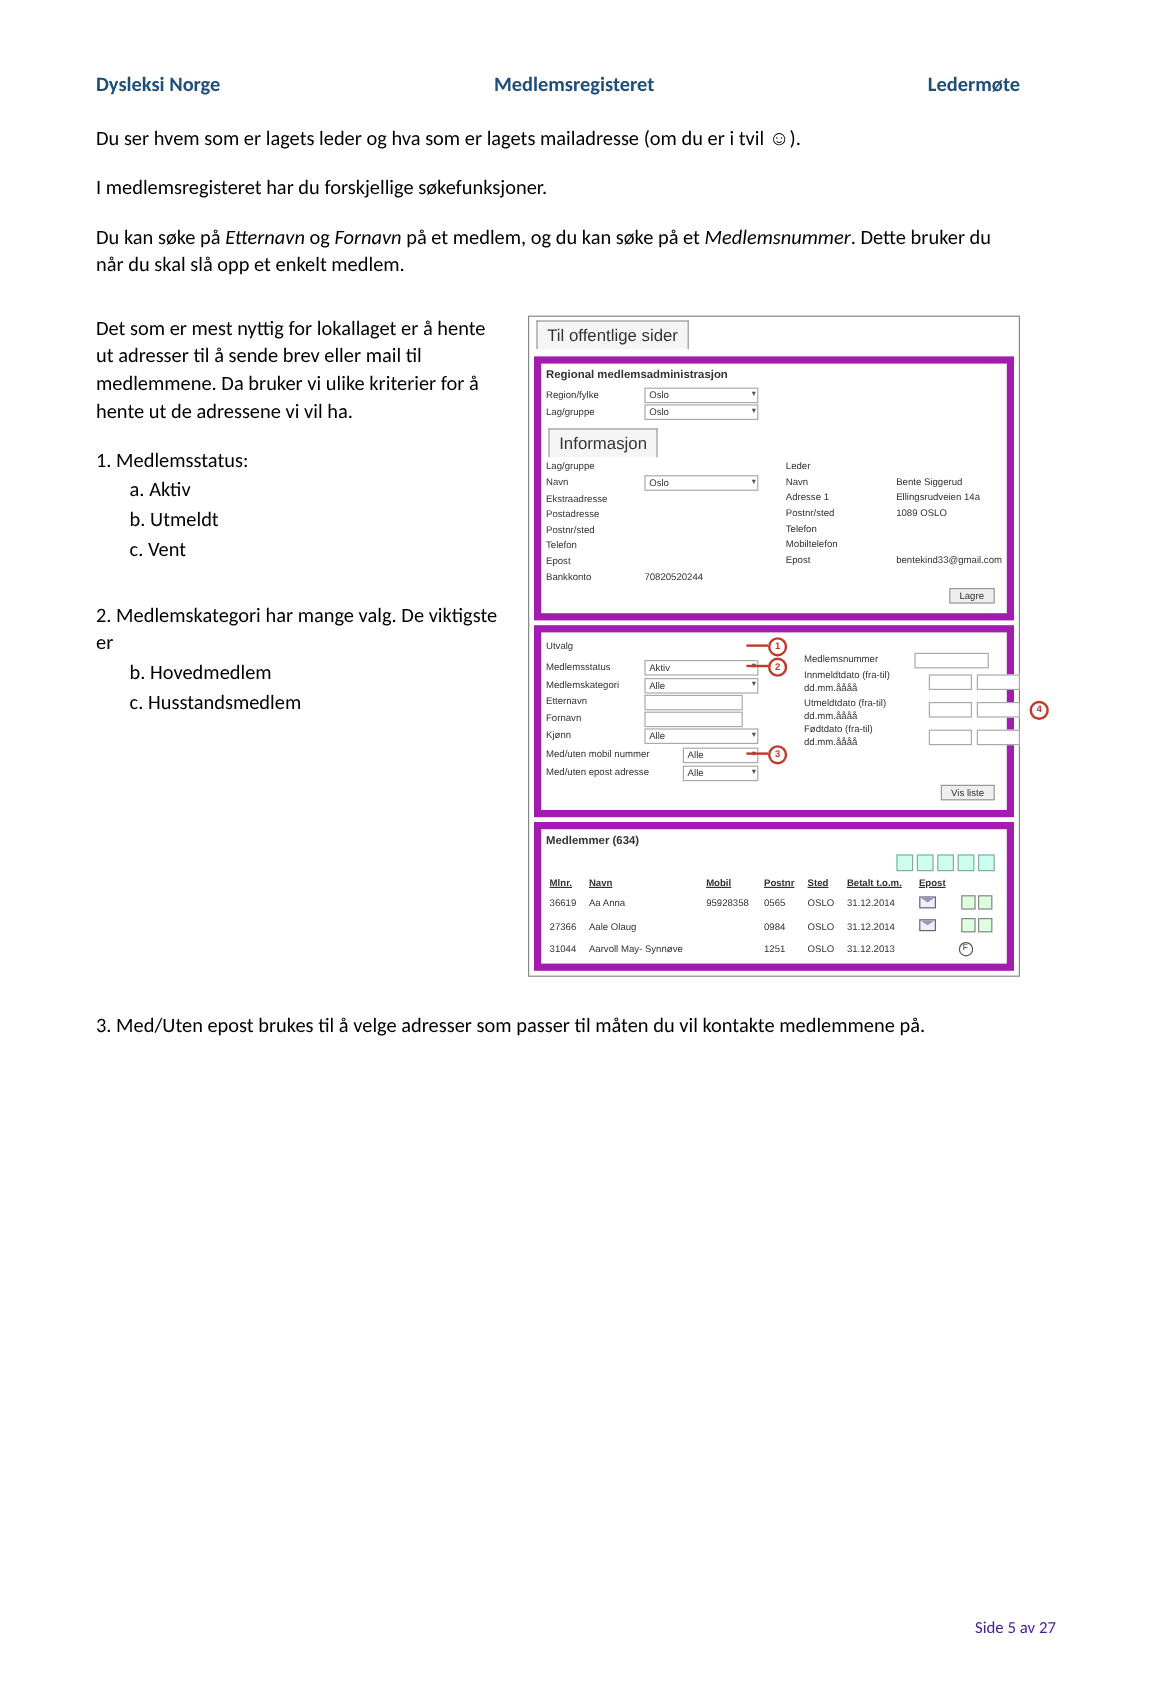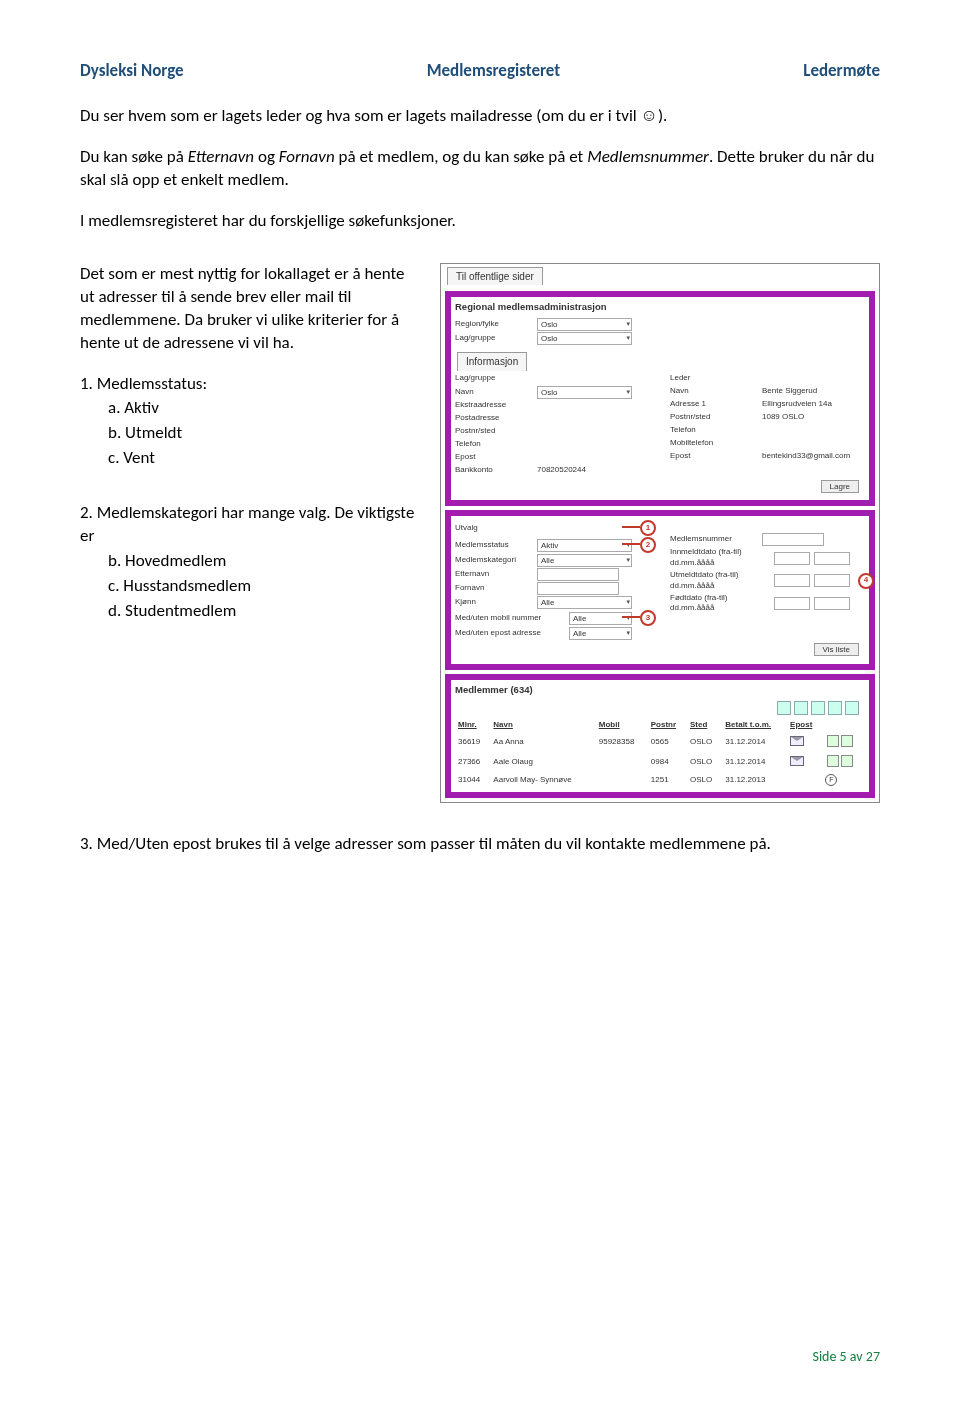--- a/index.html
+++ b/index.html
@@ -4,21 +4,21 @@
 <style>
   body {
     margin: 0;
     padding: 0;
     font-family: Calibri, Arial, sans-serif;
     background: #fff;
     color: #000;
     width: 960px;
   }
   .page {
-    padding: 60px 80px 40px 80px;
+    padding: 60px 110px 40px 80px;
     box-sizing: border-box;
     width: 960px;
     min-height: 1405px;
     position: relative;
   }
   .header-row {
     display: flex;
     justify-content: space-between;
     font-weight: bold;
     color: #1f4e79;
@@ -55,40 +55,40 @@
     margin-bottom: 2px;
   }
   .list-sub {
     padding-left: 28px;
     margin-bottom: 2px;
   }
   .footer {
     position: absolute;
     bottom: 40px;
     right: 80px;
-    color: #15803d;
+    color: #4c1d95;
     font-size: 14px;
   }
 
   
   .shot {
     border: 1px solid #888;
     background: #fff;
     font-family: Arial, sans-serif;
     font-size: 8px;
     color: #333;
     width: 100%;
     box-sizing: border-box;
   }
   .shot .tab {
     display:inline-block;
     border:1px solid #999;
     border-bottom:none;
     padding:2px 8px;
-    font-size:10px;
+    font-size:14px;
     margin-left:6px;
     background:#f5f5f5;
   }
   .shot .section {
     border:6px solid #a21caf;
     margin:4px;
     padding:4px;
   }
   .shot .sec-title {
     font-weight:bold;
@@ -211,41 +211,40 @@
 
   <div class="header-row">
     <span>Dysleksi Norge</span>
     <span>Medlemsregisteret</span>
     <span>Ledermøte</span>
   </div>
 
   <div class="body-text">
 
     <p class="para">Du ser hvem som er lagets leder og hva som er lagets mailadresse (om du er i tvil ☺).</p>
+    <p class="para">I medlemsregisteret har du forskjellige søkefunksjoner.</p>
     <p class="para">
       <span>Du kan søke på </span><span class="italic">Etternavn</span><span> og </span><span class="italic">Fornavn</span><span> på et medlem, og du kan søke på et </span><span class="italic">Medlemsnummer</span><span>. Dette bruker du når du skal slå opp et enkelt medlem.</span>
     </p>
-    <p class="para">I medlemsregisteret har du forskjellige søkefunksjoner.</p>
 
     <div class="two-col">
       <div class="left-col">
         <div>Det som er mest nyttig for lokallaget er å hente ut adresser til å sende brev eller mail til medlemmene. Da bruker vi ulike kriterier for å hente ut de adressene vi vil ha.</div>
 
         <div class="list-block">
           <div class="list-num">1.  Medlemsstatus:</div>
           <div class="list-sub">a.  Aktiv</div>
           <div class="list-sub">b.  Utmeldt</div>
           <div class="list-sub">c.  Vent</div>
         </div>
 
         <div class="list-block" style="margin-top:32px">
           <div class="list-num">2.  Medlemskategori har mange valg. De viktigste er</div>
           <div class="list-sub">b.  Hovedmedlem</div>
           <div class="list-sub">c.  Husstandsmedlem</div>
-          <div class="list-sub">d.  Studentmedlem</div>
         </div>
       </div>
 
       <div class="right-col">
 
         <div class="shot">
           <div style="padding:3px 0 2px 0;">
             <span class="tab">Til offentlige sider</span>
           </div>
 

